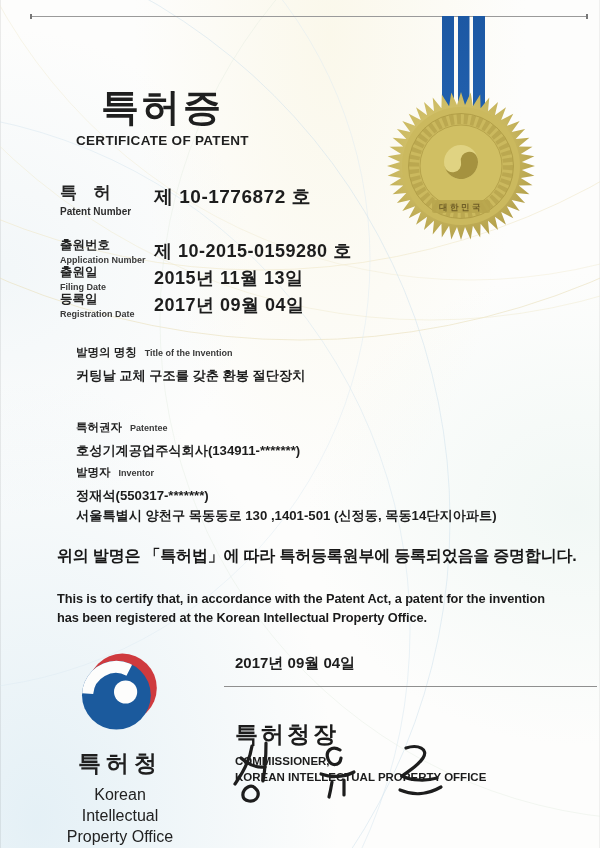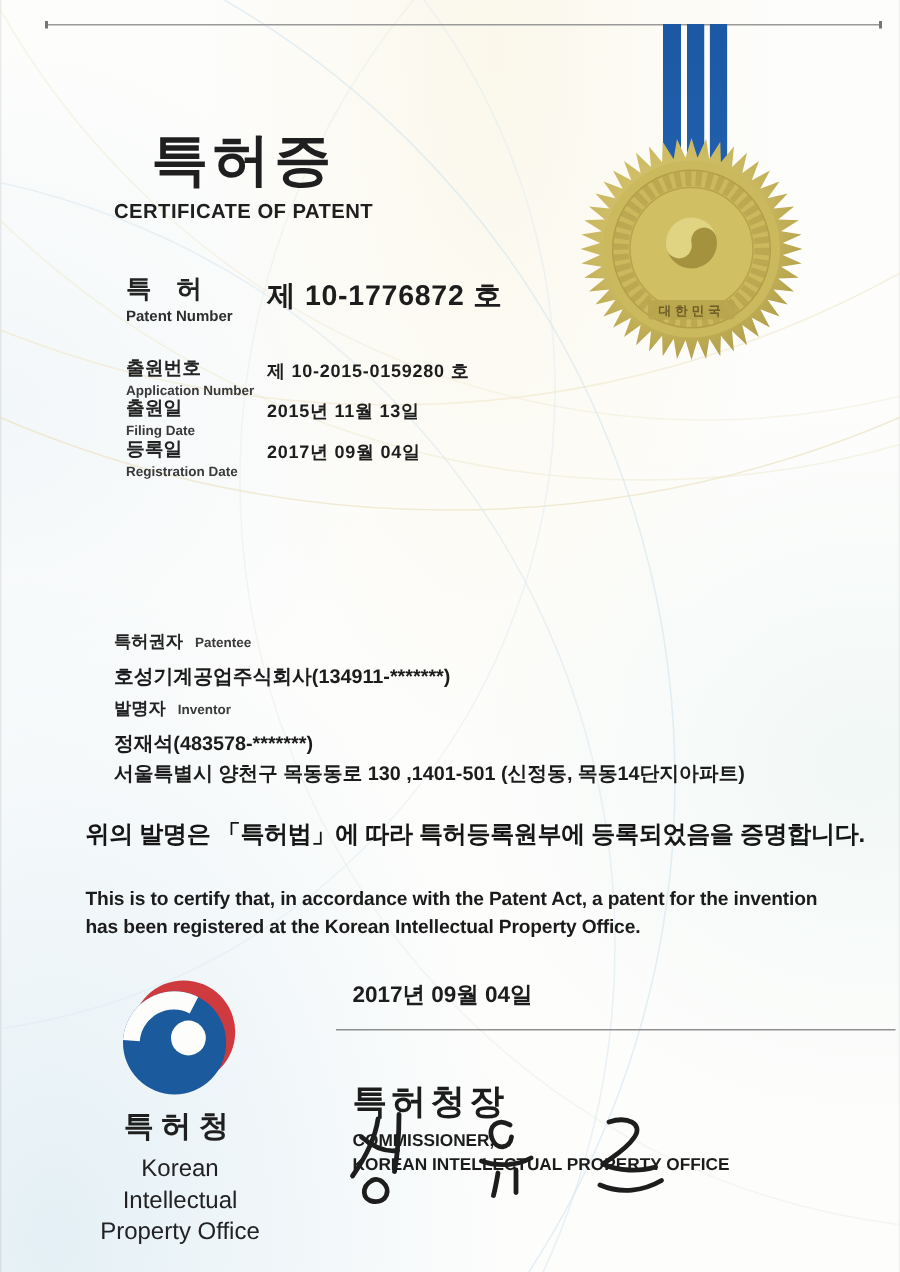--- a/index.html
+++ b/index.html
@@ -25,46 +25,46 @@
 
   
   .medal-assembly{position:absolute;left:380px;top:0;width:190px;height:258px;}
   .ribbon-stripe{position:absolute;top:16px;height:100px;width:12px;
     background:linear-gradient(180deg,#1c58a3,#2160ae);
     clip-path:polygon(0 0,100% 0,100% 100%,50% calc(100% - 9px),0 100%);}
   .rs1{left:62px;} .rs2{left:77.5px;} .rs3{left:93px;}
   .medal-svg{position:absolute;left:6px;top:91px;}
 
   
-  .frow{position:absolute;left:84px;display:flex;align-items:flex-start;justify-content:center;}
+  .frow{position:absolute;left:60px;display:flex;align-items:flex-start;justify-content:center;}
   .frow .lbl{width:94px;flex:0 0 94px;}
   .lbl-kr-big{font-size:17px;font-weight:bold;letter-spacing:6px;color:#232323;line-height:1.1;}
   .lbl-en-big{font-size:10px;font-weight:bold;color:#2d2d2d;margin-top:3px;letter-spacing:0;}
   .lbl-kr{font-size:12.5px;font-weight:bold;color:#232323;line-height:1.1;}
   .lbl-en{font-size:9px;font-weight:bold;color:#3a3a3a;margin-top:2px;}
   .val-big{font-size:19px;font-weight:bold;color:#1d1d1d;letter-spacing:.5px;}
-  .val{font-size:12px;font-weight:bold;color:#1d1d1d;letter-spacing:.5px;}
+  .val{font-size:18px;font-weight:bold;color:#1d1d1d;letter-spacing:.5px;}
   .row-patent{top:184px;} .row-app{top:239px;} .row-filing{top:266px;} .row-reg{top:293px;}
 
   .section{position:absolute;left:76px;}
   .sec-label{display:flex;align-items:baseline;gap:8px;}
   .sec-kr{font-size:11.5px;font-weight:bold;color:#232323;}
   .sec-en{font-size:9px;color:#3a3a3a;font-weight:bold;}
   .sec-body{font-size:13.2px;font-weight:bold;color:#1c1c1c;margin-top:6px;line-height:1.55;}
   .sec-invention{top:345px;width:470px;}
   .sec-patentee{top:420px;width:480px;}
   .sec-inventor{top:465px;width:490px;}
 
   .statement{position:absolute;left:57px;top:546px;width:540px;}
   .stmt-kr{font-size:16px;font-weight:bold;color:#161616;letter-spacing:-0.2px;}
   .stmt-en{font-size:12.8px;font-weight:bold;color:#1b1b1b;margin-top:23px;line-height:1.45;letter-spacing:-0.1px;}
 
   
   .logo-block{position:absolute;left:58px;top:652px;width:124px;text-align:center;}
-  .logo-kr{font-size:20px;font-weight:bold;letter-spacing:5px;color:#1f1f1f;margin-top:0;}
+  .logo-kr{font-size:23px;font-weight:bold;letter-spacing:5px;color:#1f1f1f;margin-top:12px;}
   .logo-en{font-size:16px;font-weight:normal;color:#222;line-height:1.3;margin-top:6px;}
 
   .issue-date{position:absolute;left:235px;top:654px;font-size:15px;font-weight:600;color:#1d1d1d;}
   .sign-rule{position:absolute;left:224px;top:686px;width:373px;height:1px;background:#8f8f8f;}
   .commissioner{position:absolute;left:235px;top:695px;margin-top:24px;}
   .comm-kr{font-size:23px;font-weight:bold;letter-spacing:3px;color:#1c1c1c;}
   .comm-en{font-size:11.5px;font-weight:bold;color:#1c1c1c;line-height:1.35;margin-top:4px;}
   .signature{position:absolute;left:228px;top:738px;}
 </style>
 </head>
@@ -144,38 +144,45 @@
   </div>
 
   <div class="frow row-reg">
     <div class="lbl">
       <div class="lbl-kr">등록일</div>
       <div class="lbl-en">Registration Date</div>
     </div>
     <div class="val">2017년  09월  04일</div>
   </div>
 
+  <div class="section sec-invention">
+    <div class="sec-label">
+      <span class="sec-kr">발명의 명칭</span>
+      <span class="sec-en">Title of the Invention</span>
+    </div>
+    <div class="sec-body">커팅날 교체 구조를 갖춘 환봉 절단장치</div>
+  </div>
 
   <div class="section sec-patentee">
     <div class="sec-label">
       <span class="sec-kr">특허권자</span>
       <span class="sec-en">Patentee</span>
     </div>
     <div class="sec-body">
       <div>호성기계공업주식회사(134911-*******)</div>
     </div>
   </div>
 
   <div class="section sec-inventor">
     <div class="sec-label">
       <span class="sec-kr">발명자</span>
       <span class="sec-en">Inventor</span>
     </div>
     <div class="sec-body">
-      <div>정재석(483578-*******)</div>
+      <div>정재석(550317-*******)</div>
       <div>서울특별시 양천구 목동동로 130 ,1401-501 (신정동, 목동14단지아파트)</div>
     </div>
   </div>
 
   <div class="statement">
     <div class="stmt-kr">위의 발명은 「특허법」에 따라 특허등록원부에 등록되었음을 증명합니다.</div>
     <div class="stmt-en">
       <div>This is to certify that, in accordance with the Patent Act, a patent for the invention</div>
       <div>has been registered at the Korean Intellectual Property Office.</div>
     </div>

